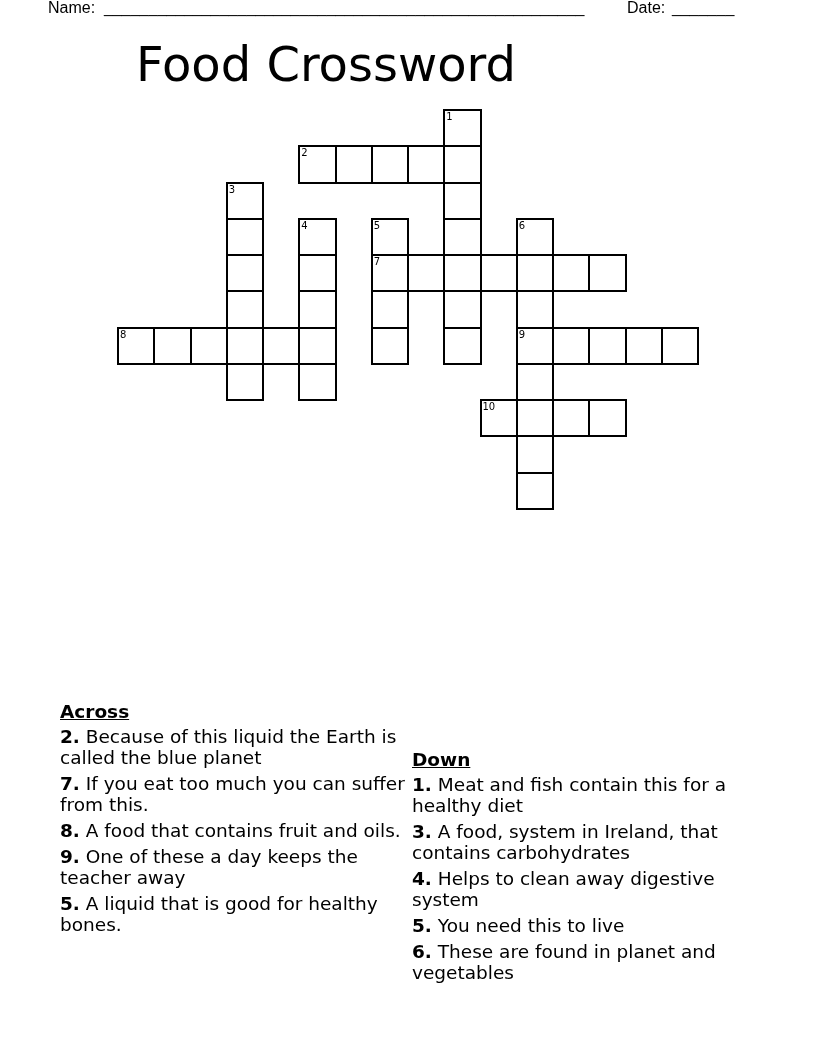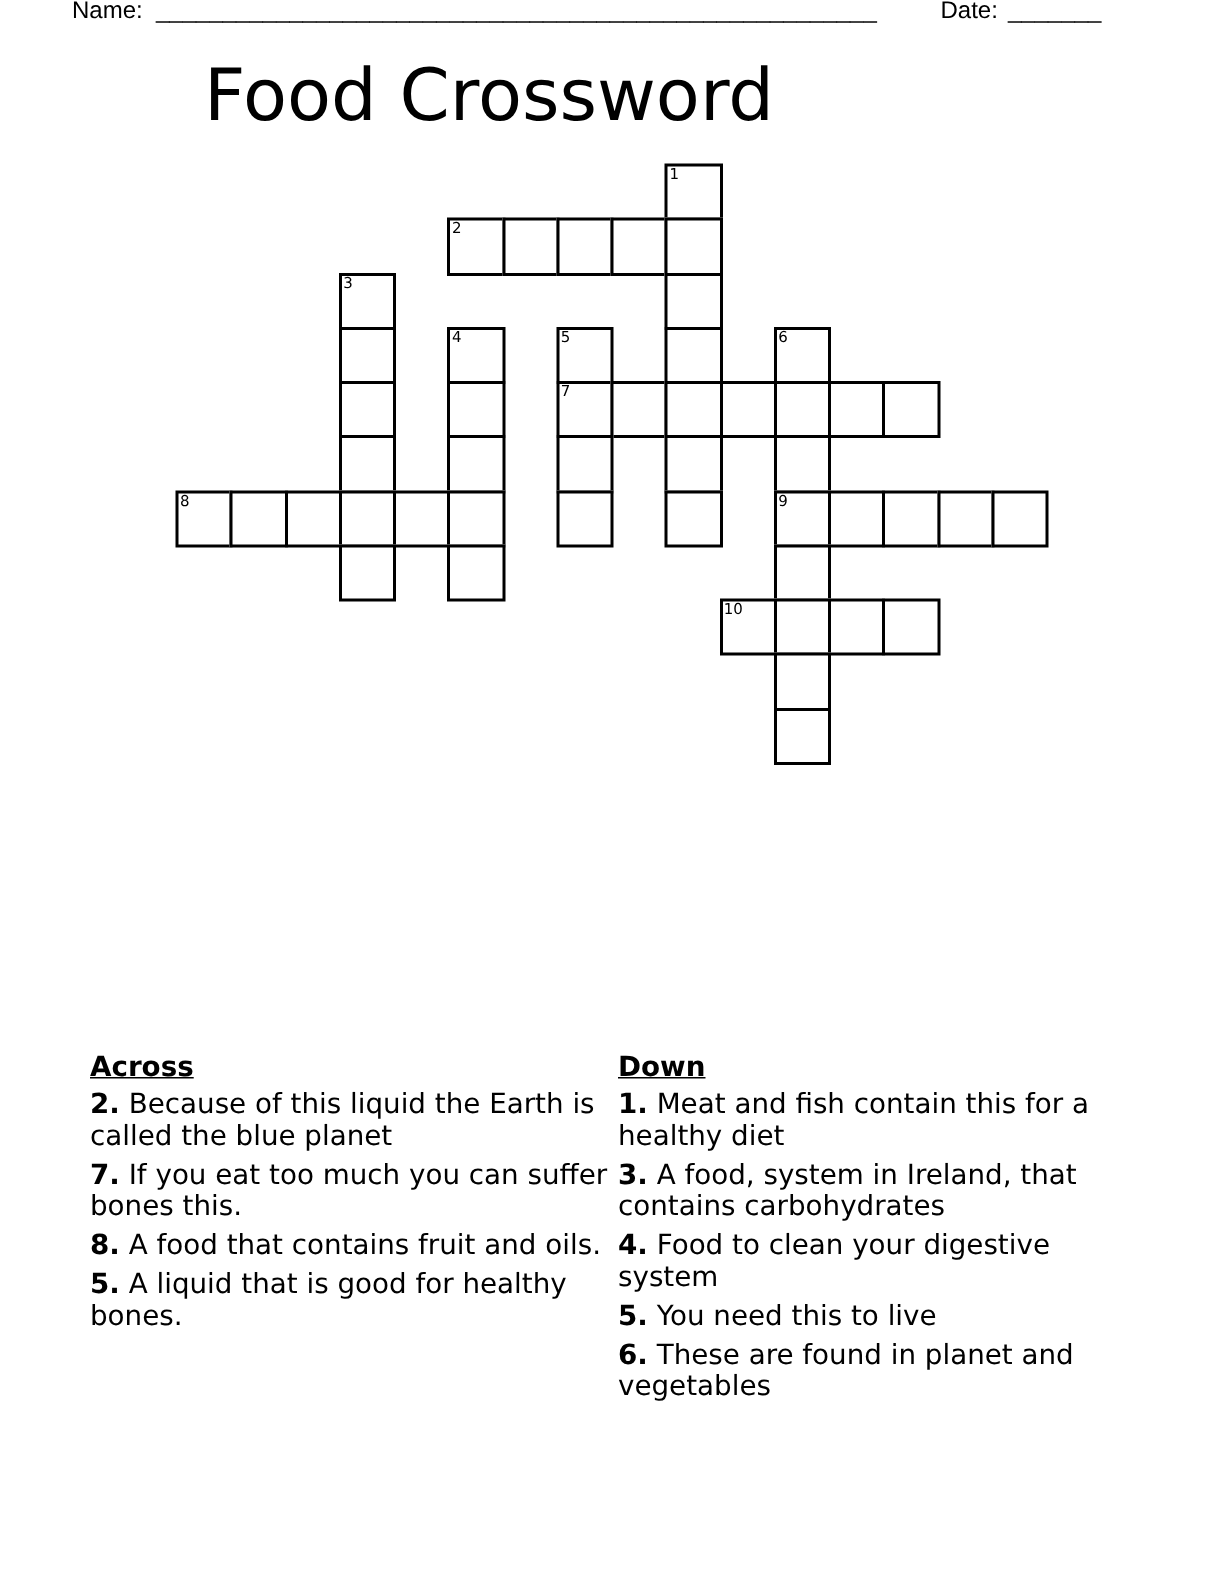--- a/index.html
+++ b/index.html
@@ -26,21 +26,21 @@
     }
     .cell .num {
       position: absolute; left: 1px; top: 0px;
       font-family: "DejaVu Sans", sans-serif; font-size: 10px; line-height: 12px;
     }
     .clues {
       position: absolute; top: 701px;
       font-family: "DejaVu Sans", sans-serif; font-size: 18.5px; line-height: 21px;
     }
     .clues.across { left: 60px; width: 356px; }
-    .clues.down { left: 412px; width: 356px; }
+    .clues.down { left: 412px; width: 356px; margin-top: 48px; }
     .clues .heading { font-weight: bold; text-decoration: underline; margin-bottom: 4px; display: block; }
     .clue { margin-bottom: 5px; }
     .clue .cnum { font-weight: bold; }
   </style>
 </head>
 <body>
 
 <div class="header-line">
   <span class="name-label">Name:</span>
   <span class="name-blank">______________________________________________________</span>
@@ -118,25 +118,26 @@
     <div class="cell" style="left: 516.75px; top: 400px;"></div>
     <div class="cell" style="left: 553px; top: 400px;"></div>
     <div class="cell" style="left: 589.25px; top: 400px;"></div>
     <div class="cell" style="left: 516.75px; top: 436.25px;"></div>
     <div class="cell" style="left: 516.75px; top: 472.5px;"></div>
   </div>
 
 <div class="clues across">
   <span class="heading">Across</span>
   <div class="clue"><span class="cnum">2.</span><span> Because of this liquid the Earth is called the blue planet</span></div>
-  <div class="clue"><span class="cnum">7.</span><span> If you eat too much you can suffer bones this.</span></div>
+  <div class="clue"><span class="cnum">7.</span><span> If you eat too much you can suffer from this.</span></div>
   <div class="clue"><span class="cnum">8.</span><span> A food that contains fruit and oils.</span></div>
+  <div class="clue"><span class="cnum">9.</span><span> One of these a day keeps the teacher away</span></div>
   <div class="clue"><span class="cnum">5.</span><span> A liquid that is good for healthy bones.</span></div>
 </div>
 
 <div class="clues down">
   <span class="heading">Down</span>
   <div class="clue"><span class="cnum">1.</span><span> Meat and fish contain this for a healthy diet</span></div>
   <div class="clue"><span class="cnum">3.</span><span> A food, system in Ireland, that contains carbohydrates</span></div>
-  <div class="clue"><span class="cnum">4.</span><span> Food to clean your digestive system</span></div>
+  <div class="clue"><span class="cnum">4.</span><span> Helps to clean away digestive system</span></div>
   <div class="clue"><span class="cnum">5.</span><span> You need this to live</span></div>
   <div class="clue"><span class="cnum">6.</span><span> These are found in planet and vegetables</span></div>
 </div>
 
 </body></html>

